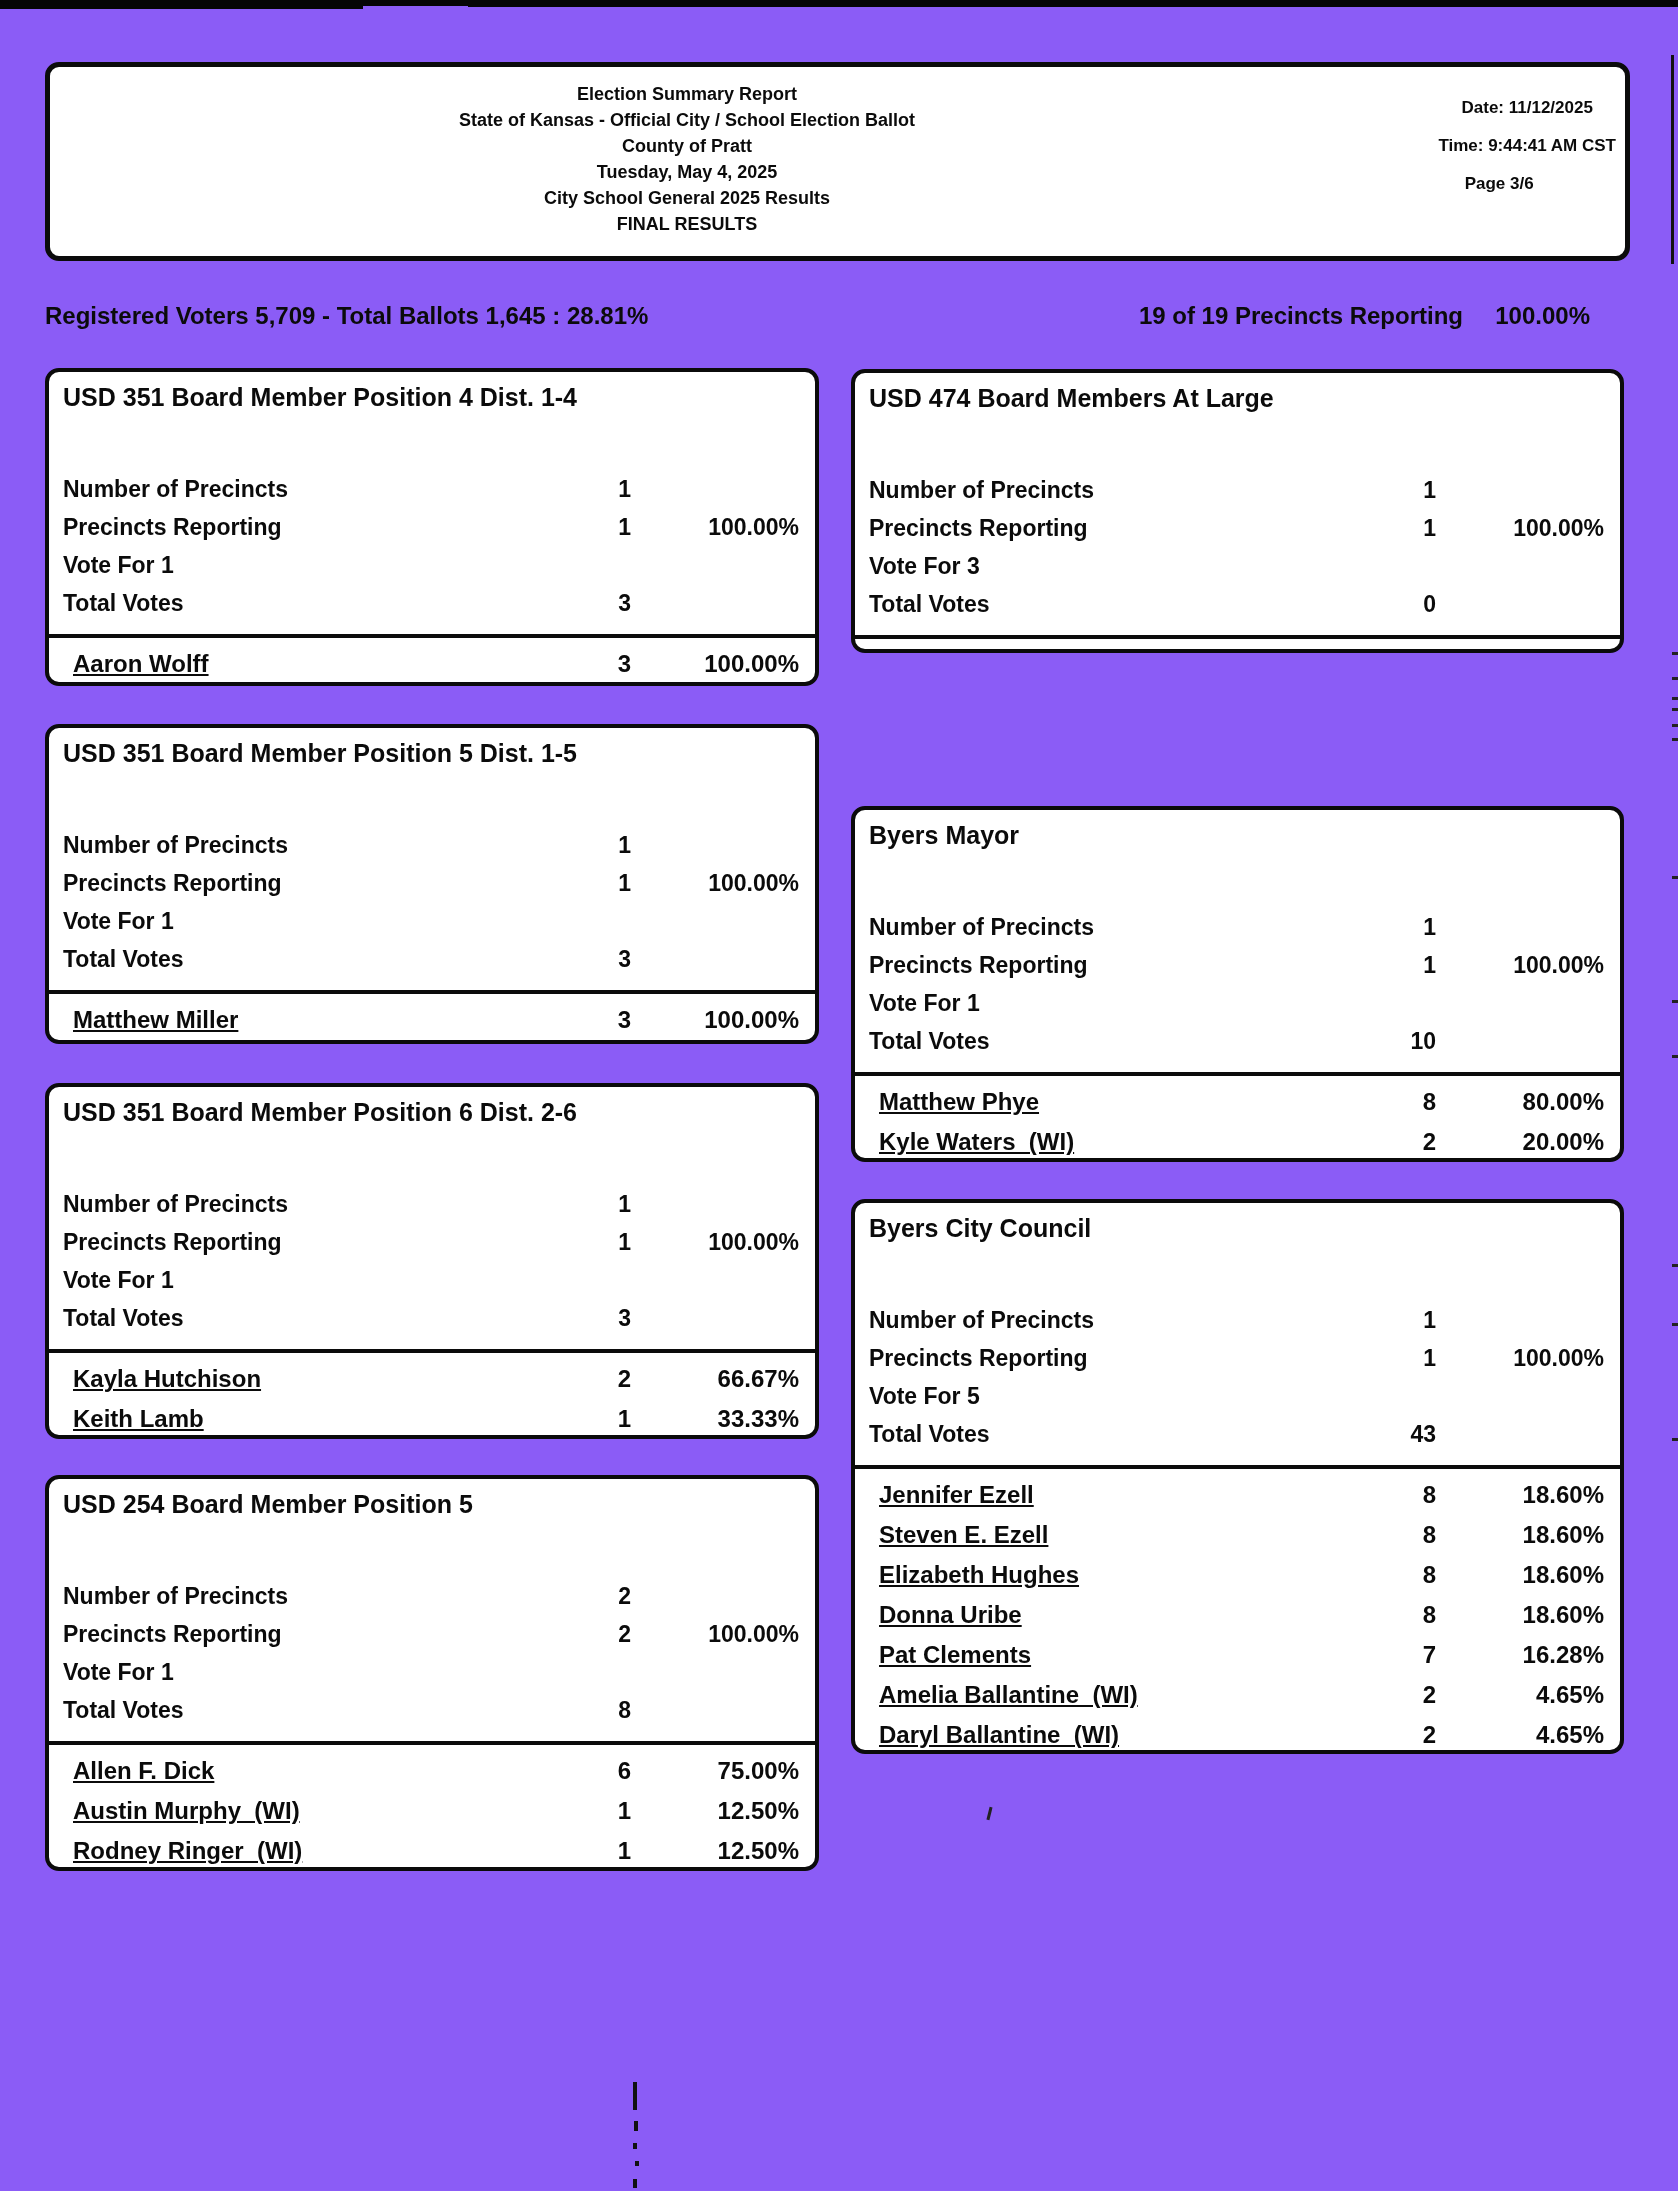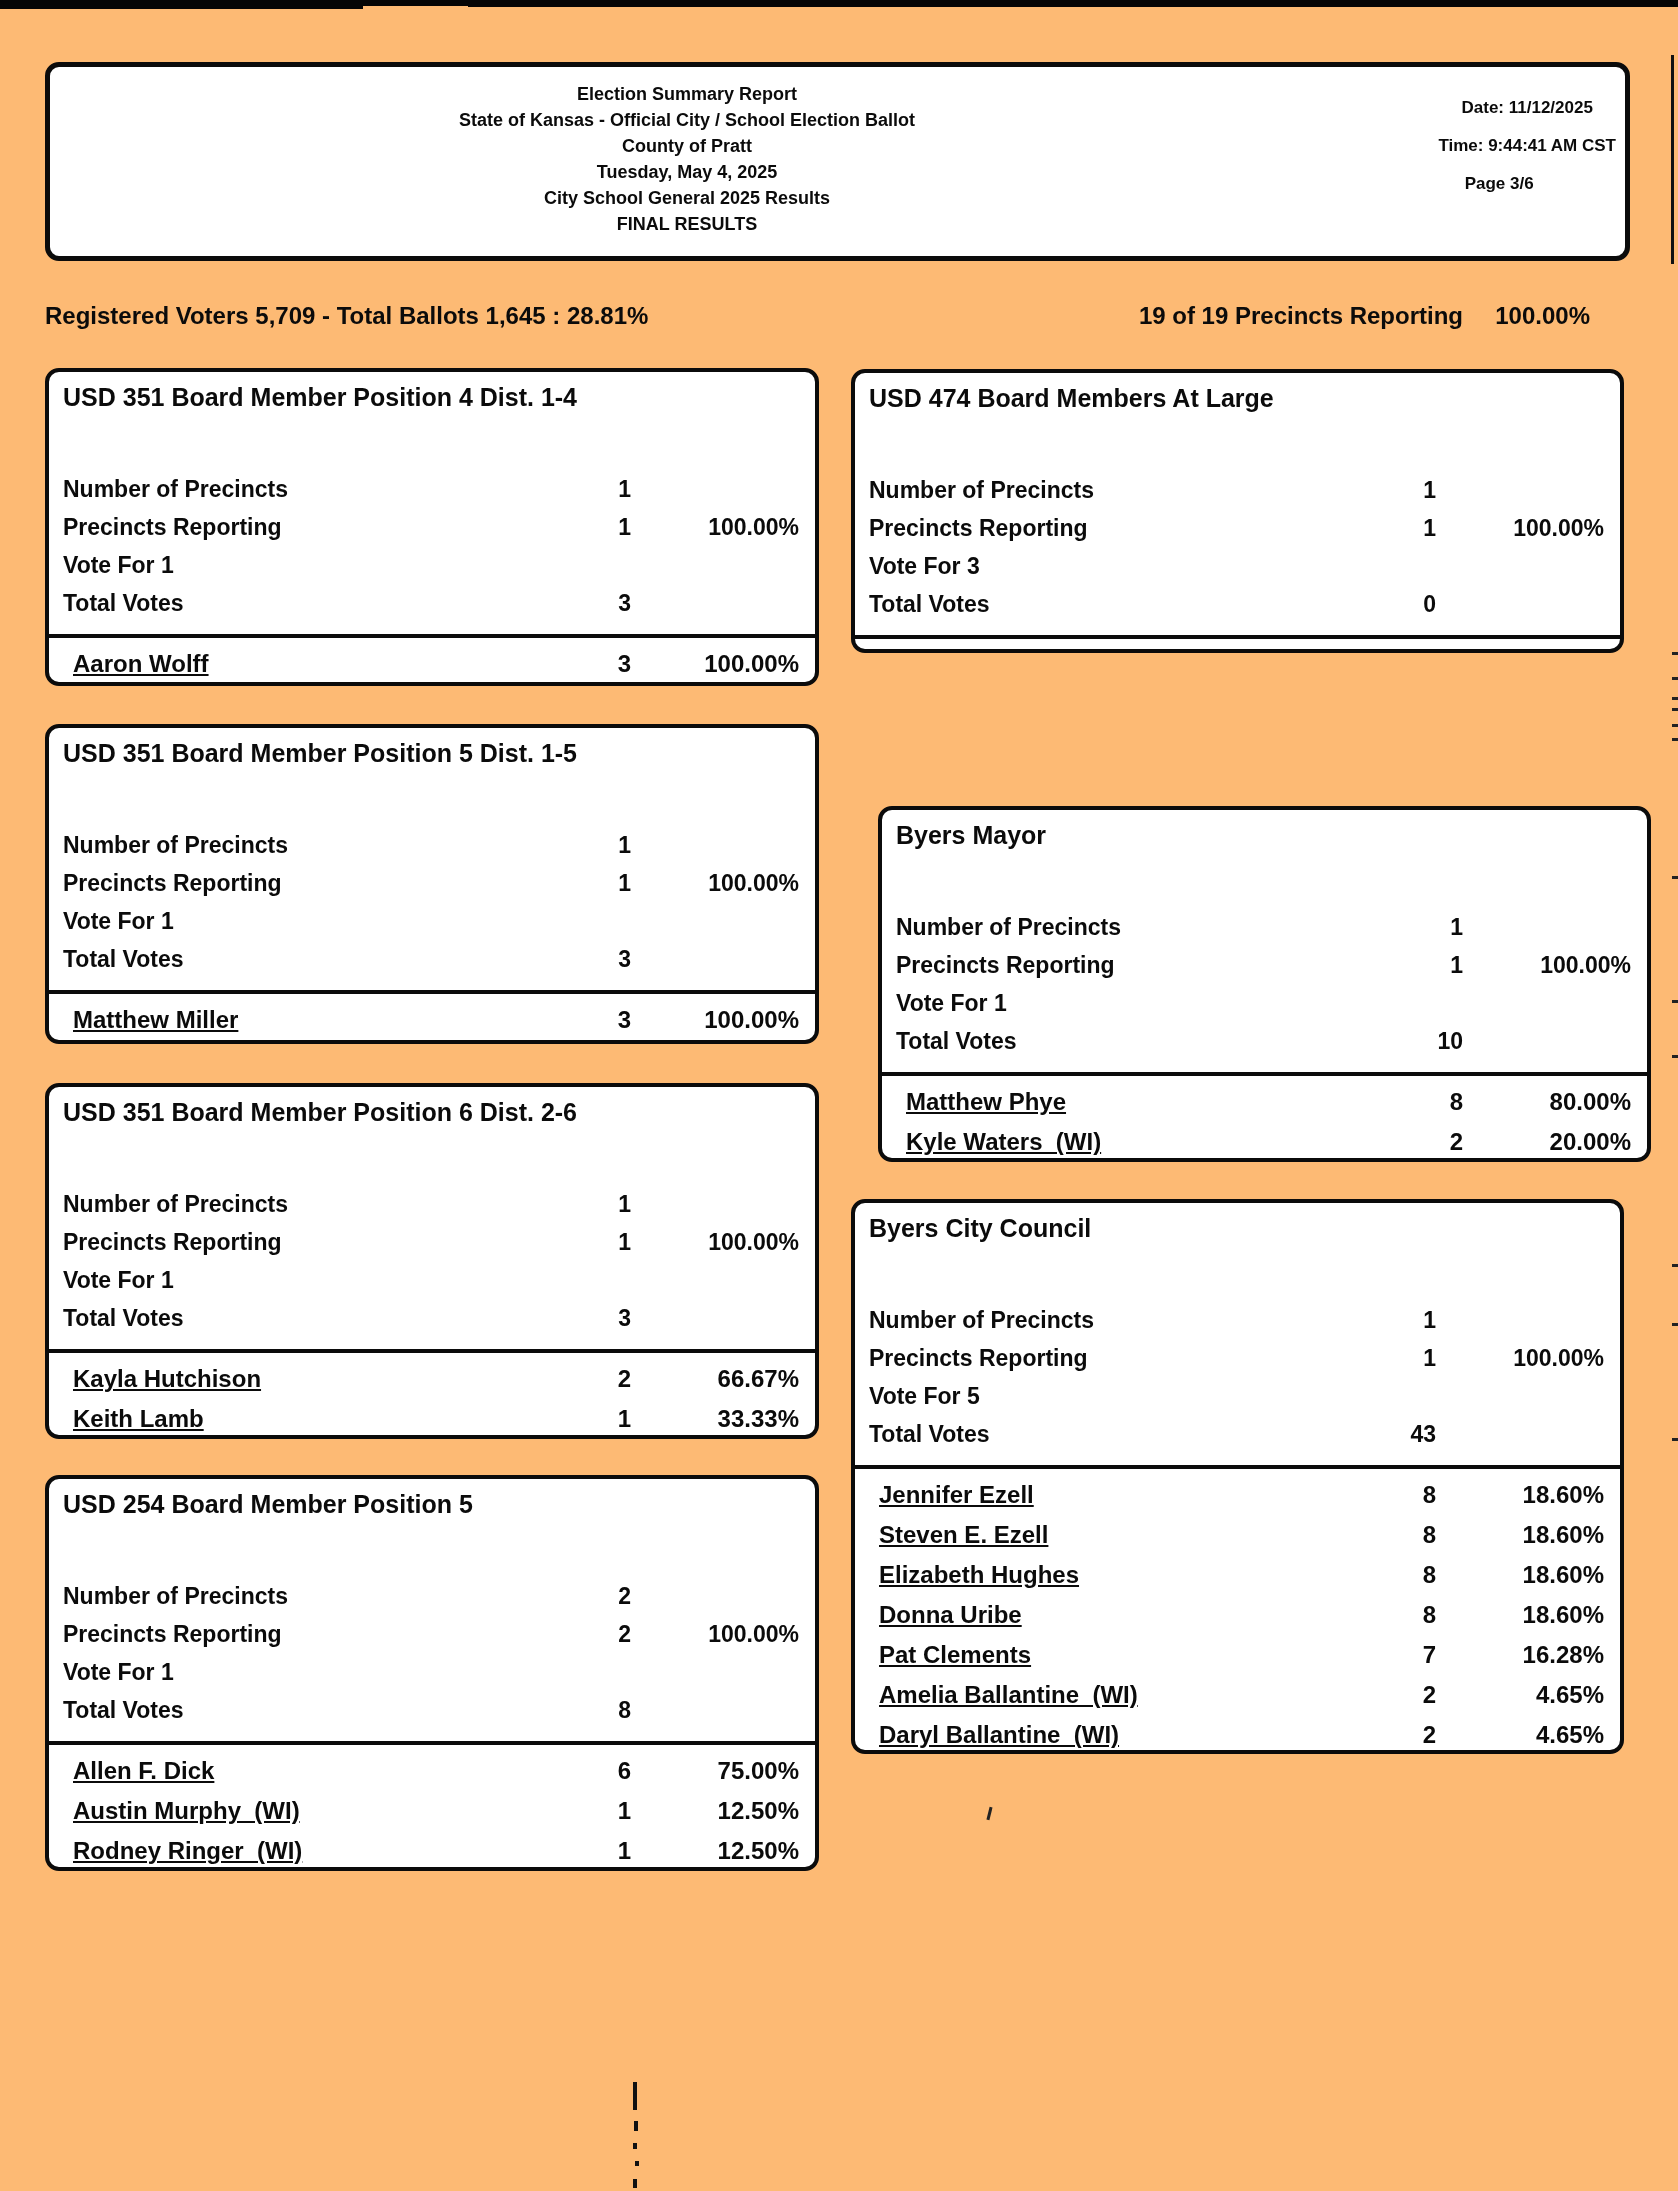--- a/index.html
+++ b/index.html
@@ -1,19 +1,19 @@
 <!DOCTYPE html>
 <html><head>
 <meta charset="utf-8">
 <style>
   html,body{margin:0;padding:0;background:#ffffff;}
   .page{
     position:relative;
     width:1679px;height:2192px;
-    background:#fdba74;
+    background:#8b5cf6;
     font-family:"Liberation Sans","DejaVu Sans",sans-serif;
     color:#0b0b0b;
     overflow:hidden;
   }
   
   .top-edge{position:absolute;left:0;top:0;width:1679px;height:6px;background:#050505;}
   .top-edge-thick{position:absolute;left:0;top:5px;width:363px;height:4px;background:#050505;}
   .top-edge-thin{position:absolute;left:468px;top:5px;width:1211px;height:2px;background:#050505;}
   .right-line{position:absolute;left:1671px;top:55px;width:3px;height:209px;background:#111;}
   .tick{position:absolute;width:6px;height:3px;background:#222;}
@@ -271,21 +271,21 @@
         <span class="pct">0%</span>
       </div>
       <div class="crow">
         <span class="name">Austin Ackerman</span>
         <span class="val">0</span>
         <span class="pct">0%</span>
       </div>
     </div>
   </section>
 
-  <section class="box" style="left:878px;top:806px;width:773px;height:356px;">
+  <section class="box" style="left:851px;top:806px;width:773px;height:356px;">
     <h2 class="box-title">Byers Mayor</h2>
     <div class="stats">
       <div class="srow">
         <span>Number of Precincts</span>
         <span class="val">1</span>
       </div>
       <div class="srow">
         <span>Precincts Reporting</span>
         <span class="val">1</span>
         <span class="pct">100.00%</span>

